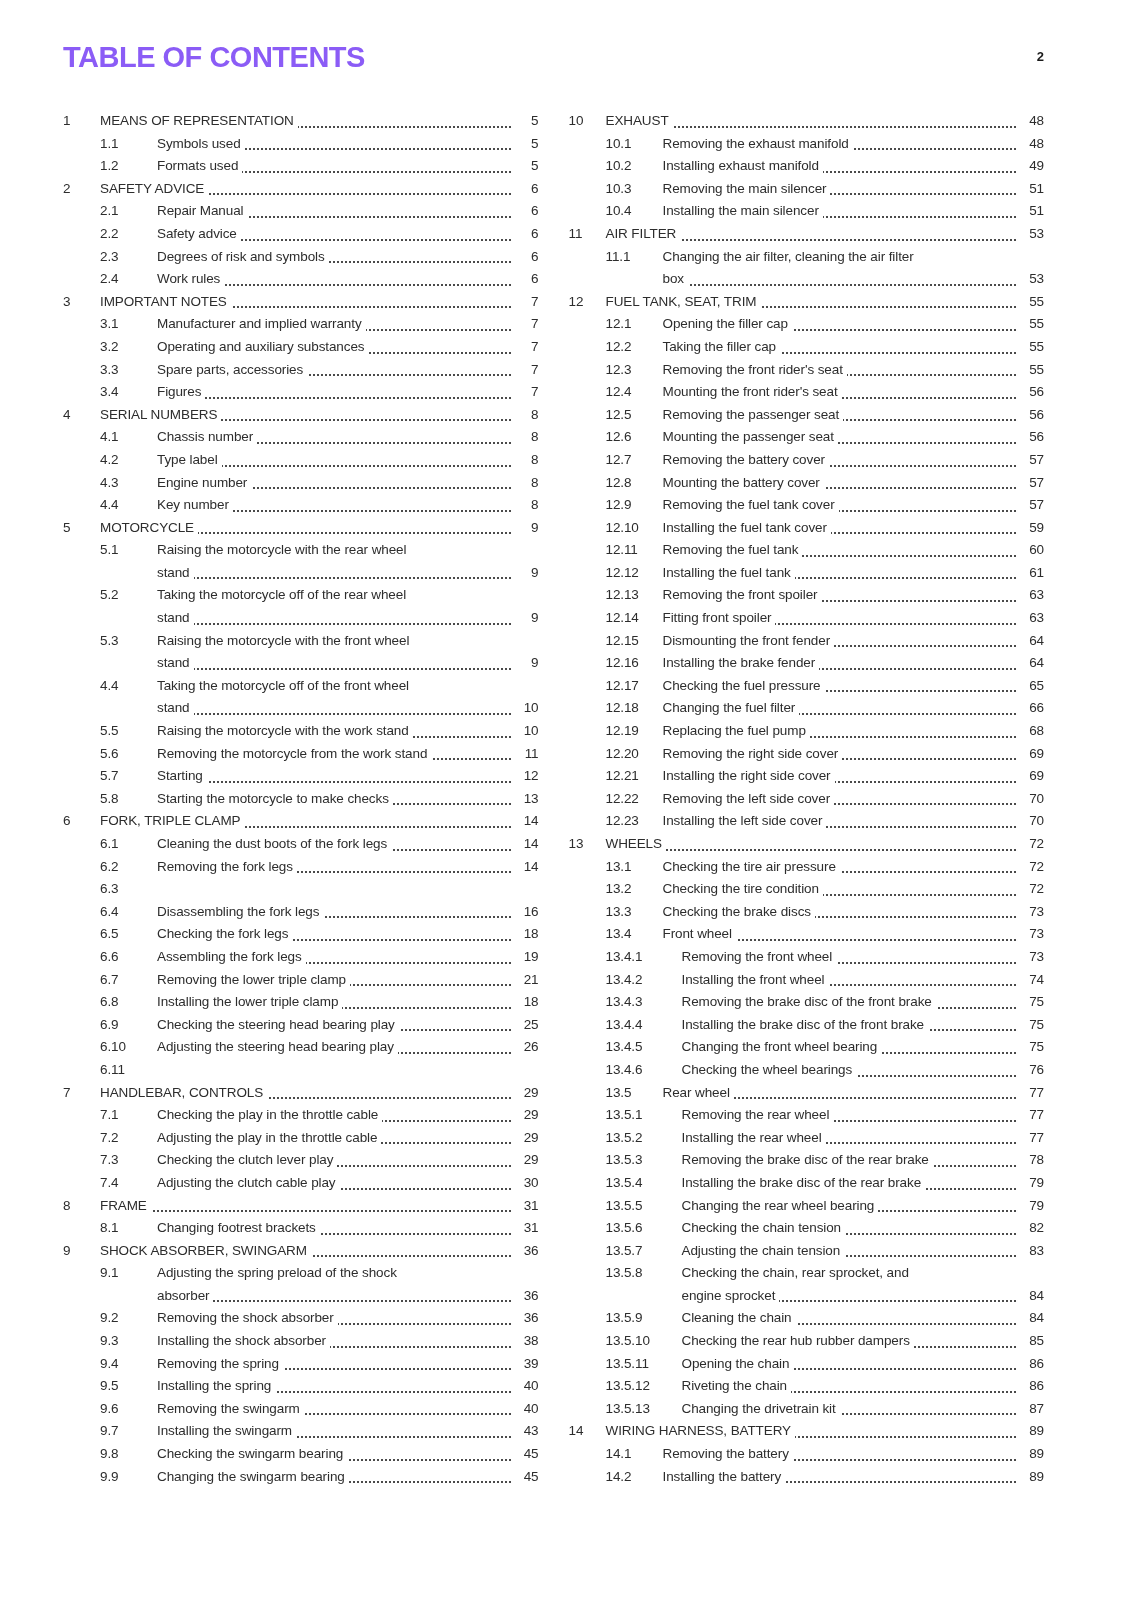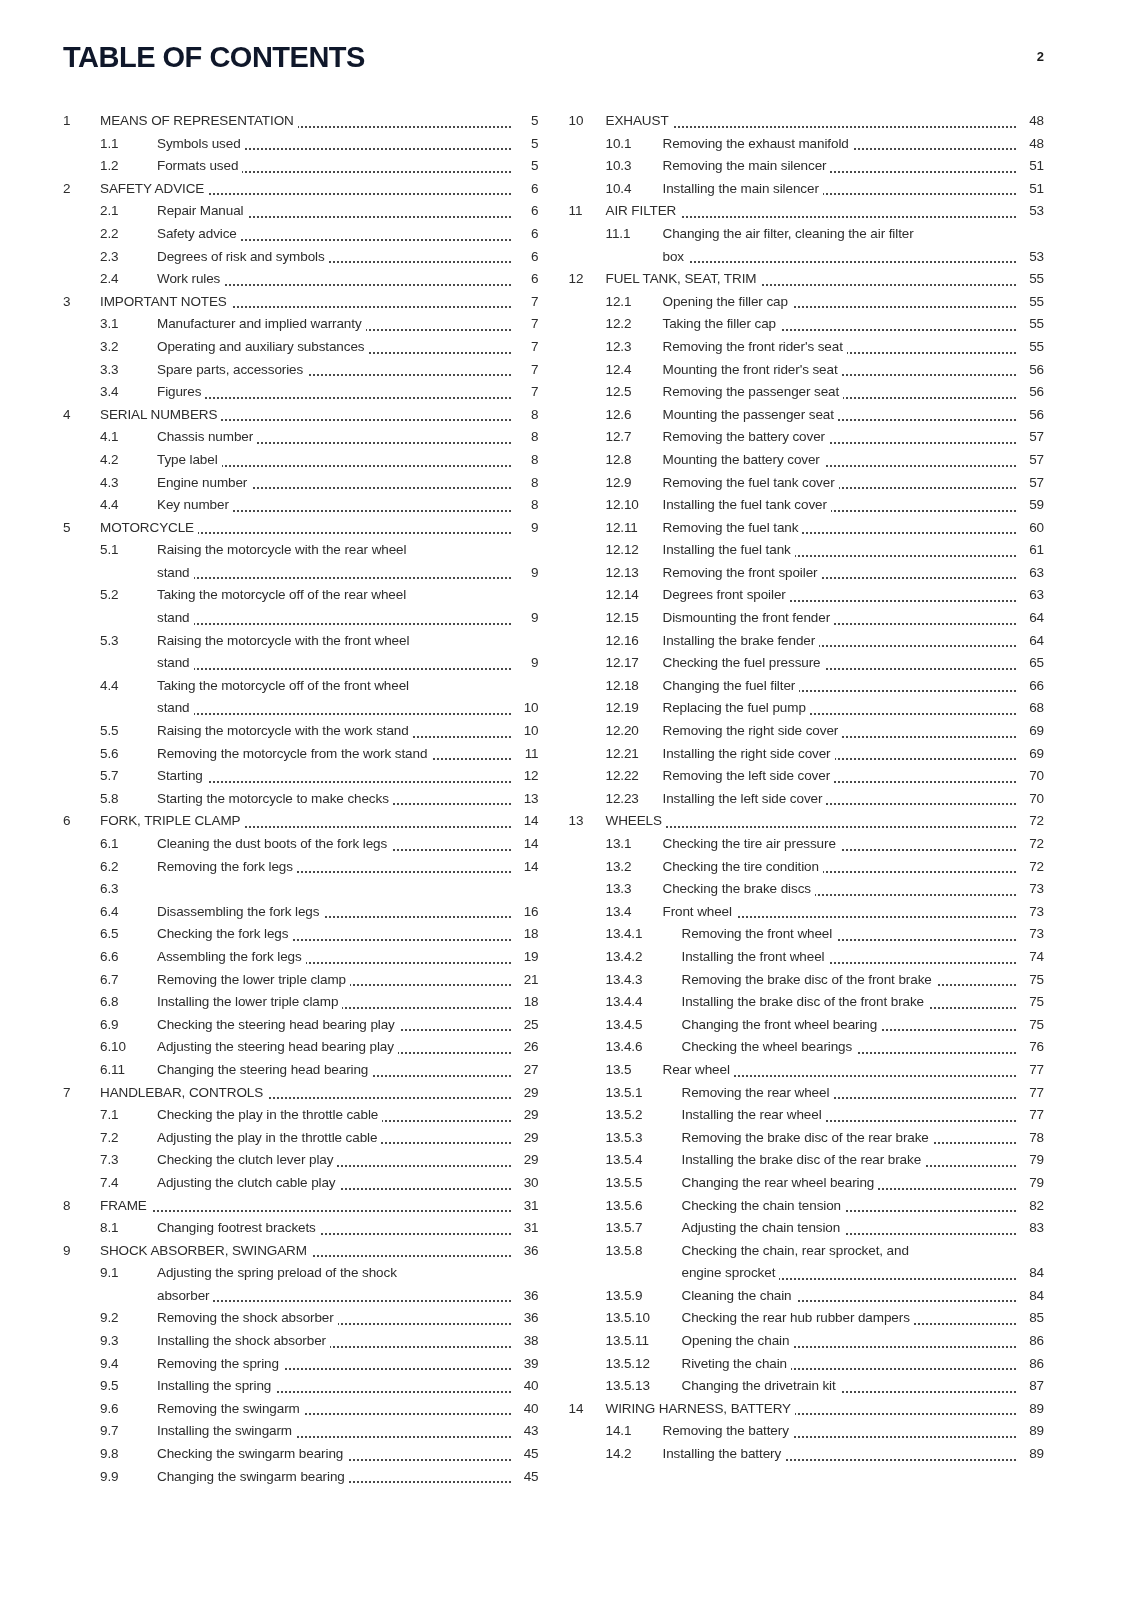--- a/index.html
+++ b/index.html
@@ -12,21 +12,21 @@
     overflow: hidden;
   }
   .page { padding: 40px 86px 0 63px; }
 
   .header {
     display: flex; justify-content: space-between; align-items: flex-start;
     margin-bottom: 36px;
   }
   .doc-title {
     font-size: 29px; font-weight: 700; letter-spacing: -0.5px;
-    color: #0f172a; line-height: 34px;
+    color: #8b5cf6; line-height: 34px;
   }
   .pagenum {
     font-size: 13px; font-weight: 700; color: #1a1a1a; margin-top: 9px;
   }
 
   .columns { display: flex; gap: 30px; }
   .col { flex: 1; min-width: 0; }
 
   .row {
     display: flex; align-items: flex-start;
@@ -219,21 +219,20 @@
         <div class="row lvl2">
           <span class="num">6.9</span>
           <div class="tw"><span class="dotline"></span><span class="title">Checking the steering head bearing play</span><span class="pg">25</span></div>
         </div>
         <div class="row lvl2">
           <span class="num">6.10</span>
           <div class="tw"><span class="dotline"></span><span class="title">Adjusting the steering head bearing play</span><span class="pg">26</span></div>
         </div>
         <div class="row lvl2">
           <span class="num">6.11</span>
-          <div class="tw"><span class="dotline"></span><span class="title">Changing the steering head bearing</span><span class="pg">27</span></div>
         </div>
         <div class="row lvl1">
           <span class="num">7</span>
           <div class="tw"><span class="dotline"></span><span class="title">HANDLEBAR, CONTROLS</span><span class="pg">29</span></div>
         </div>
         <div class="row lvl2">
           <span class="num">7.1</span>
           <div class="tw"><span class="dotline"></span><span class="title">Checking the play in the throttle cable</span><span class="pg">29</span></div>
         </div>
         <div class="row lvl2">
@@ -301,20 +300,24 @@
     <div class="col">
         <div class="row lvl1">
           <span class="num">10</span>
           <div class="tw"><span class="dotline"></span><span class="title">EXHAUST</span><span class="pg">48</span></div>
         </div>
         <div class="row lvl2">
           <span class="num">10.1</span>
           <div class="tw"><span class="dotline"></span><span class="title">Removing the exhaust manifold</span><span class="pg">48</span></div>
         </div>
         <div class="row lvl2">
+          <span class="num">10.2</span>
+          <div class="tw"><span class="dotline"></span><span class="title">Installing exhaust manifold</span><span class="pg">49</span></div>
+        </div>
+        <div class="row lvl2">
           <span class="num">10.3</span>
           <div class="tw"><span class="dotline"></span><span class="title">Removing the main silencer</span><span class="pg">51</span></div>
         </div>
         <div class="row lvl2">
           <span class="num">10.4</span>
           <div class="tw"><span class="dotline"></span><span class="title">Installing the main silencer</span><span class="pg">51</span></div>
         </div>
         <div class="row lvl1">
           <span class="num">11</span>
           <div class="tw"><span class="dotline"></span><span class="title">AIR FILTER</span><span class="pg">53</span></div>
@@ -375,21 +378,21 @@
         <div class="row lvl2">
           <span class="num">12.12</span>
           <div class="tw"><span class="dotline"></span><span class="title">Installing the fuel tank</span><span class="pg">61</span></div>
         </div>
         <div class="row lvl2">
           <span class="num">12.13</span>
           <div class="tw"><span class="dotline"></span><span class="title">Removing the front spoiler</span><span class="pg">63</span></div>
         </div>
         <div class="row lvl2">
           <span class="num">12.14</span>
-          <div class="tw"><span class="dotline"></span><span class="title">Degrees front spoiler</span><span class="pg">63</span></div>
+          <div class="tw"><span class="dotline"></span><span class="title">Fitting front spoiler</span><span class="pg">63</span></div>
         </div>
         <div class="row lvl2">
           <span class="num">12.15</span>
           <div class="tw"><span class="dotline"></span><span class="title">Dismounting the front fender</span><span class="pg">64</span></div>
         </div>
         <div class="row lvl2">
           <span class="num">12.16</span>
           <div class="tw"><span class="dotline"></span><span class="title">Installing the brake fender</span><span class="pg">64</span></div>
         </div>
         <div class="row lvl2">

